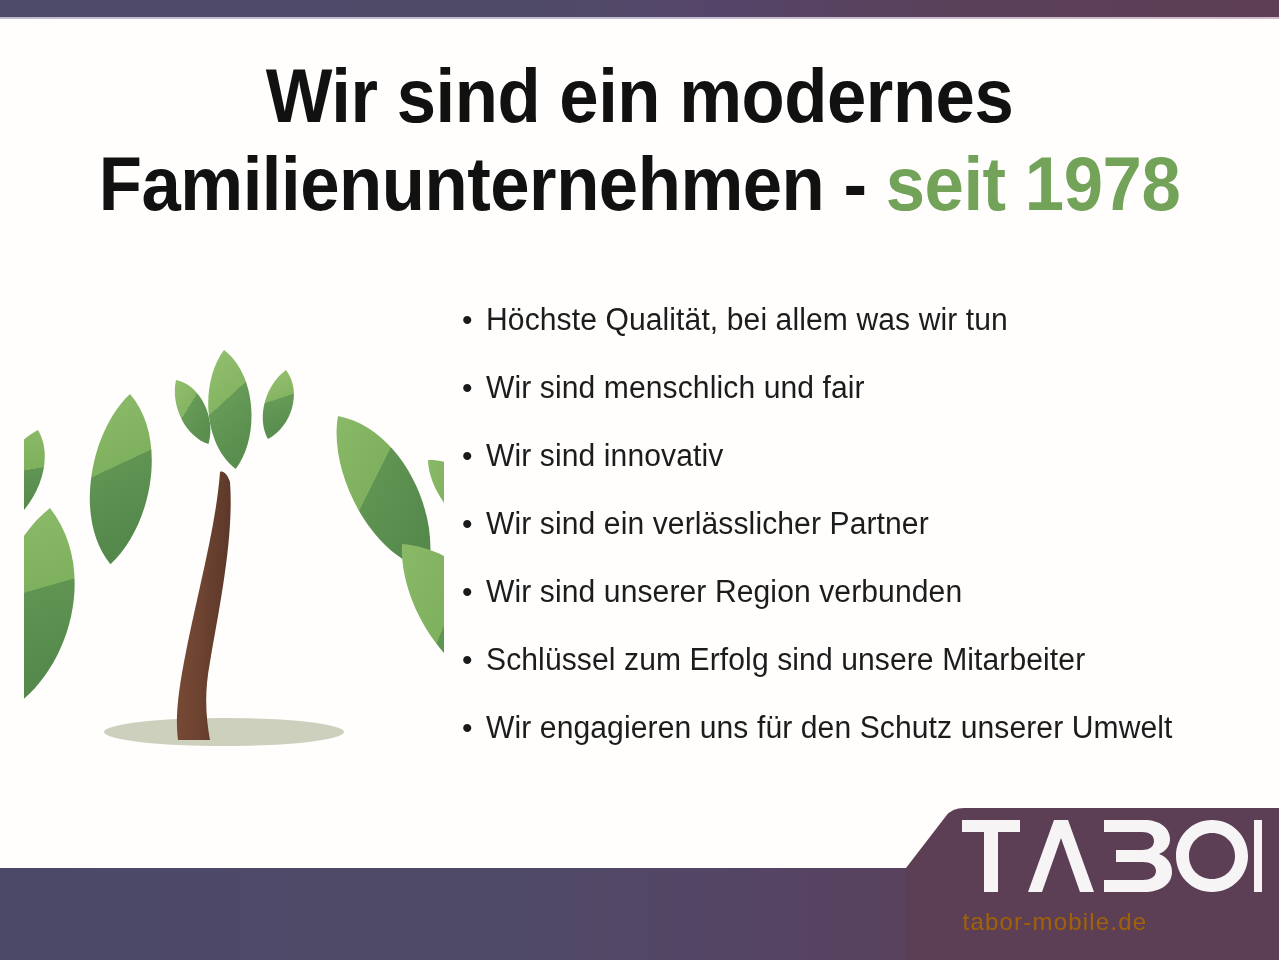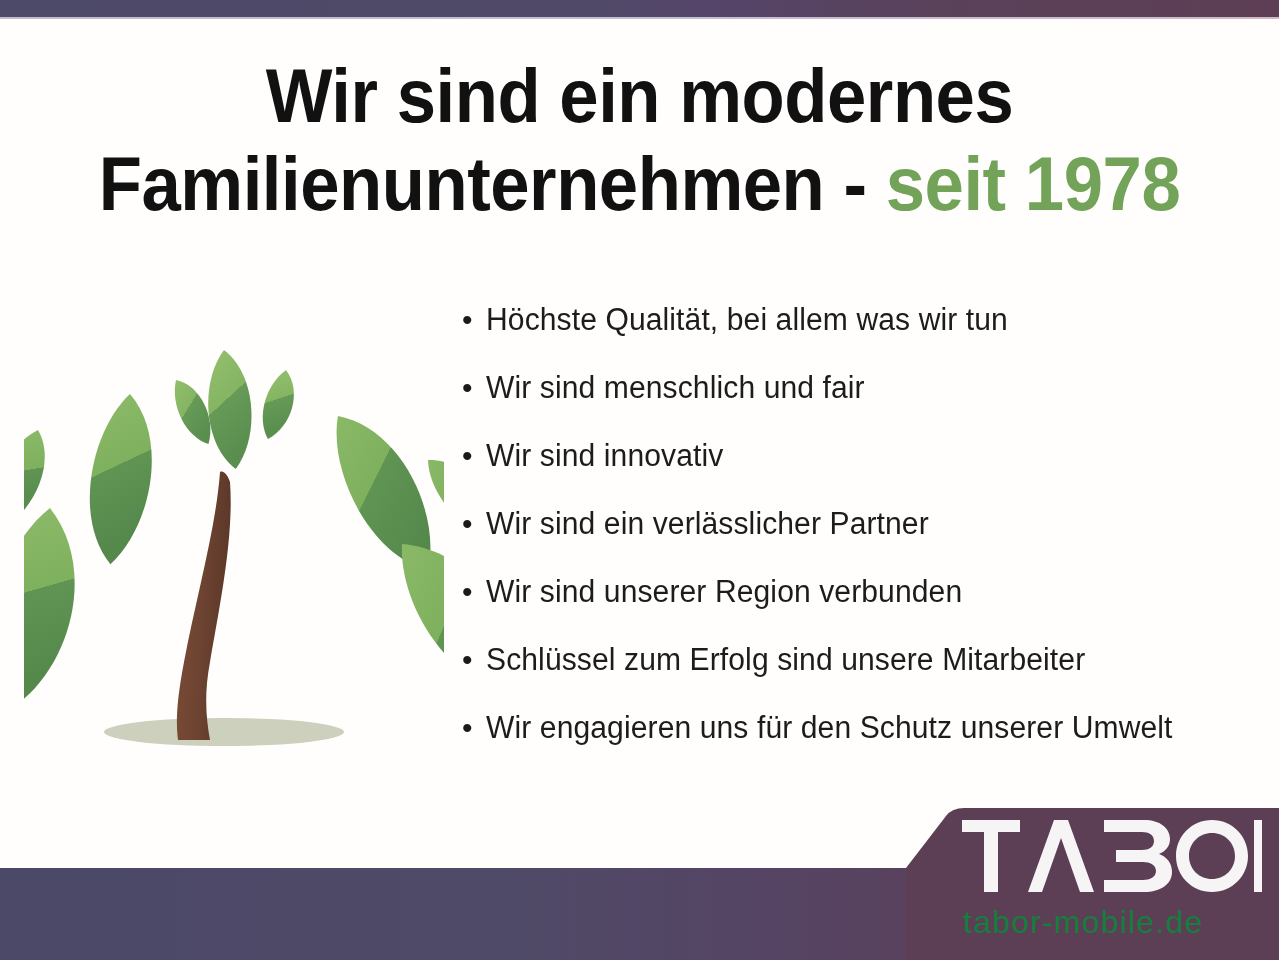--- a/index.html
+++ b/index.html
@@ -103,28 +103,28 @@
   
   .logo-plate {
     position:absolute;
     left:898px; top:806px;
     width:381px; height:154px;
   }
   .logo-plate svg { display:block; }
   .logo-svg-wrap { position:absolute; left:962px; top:820px; }
   .logo-url {
     position:absolute;
-    left:938px; top:906px;
+    left:910px; top:906px;
     width:290px;
     font-family:"Liberation Sans",sans-serif;
     font-weight:normal;
-    font-size:32px;
+    font-size:24px;
     line-height:32px;
     letter-spacing:1.2px;
-    color:#15803d;
+    color:#a16207;
     text-align:center;
   }
 </style>
 </head>
 <body>
 
 <div class="slide">
 
   <div class="top-bar"></div>
   <div class="top-bar-line"></div>

